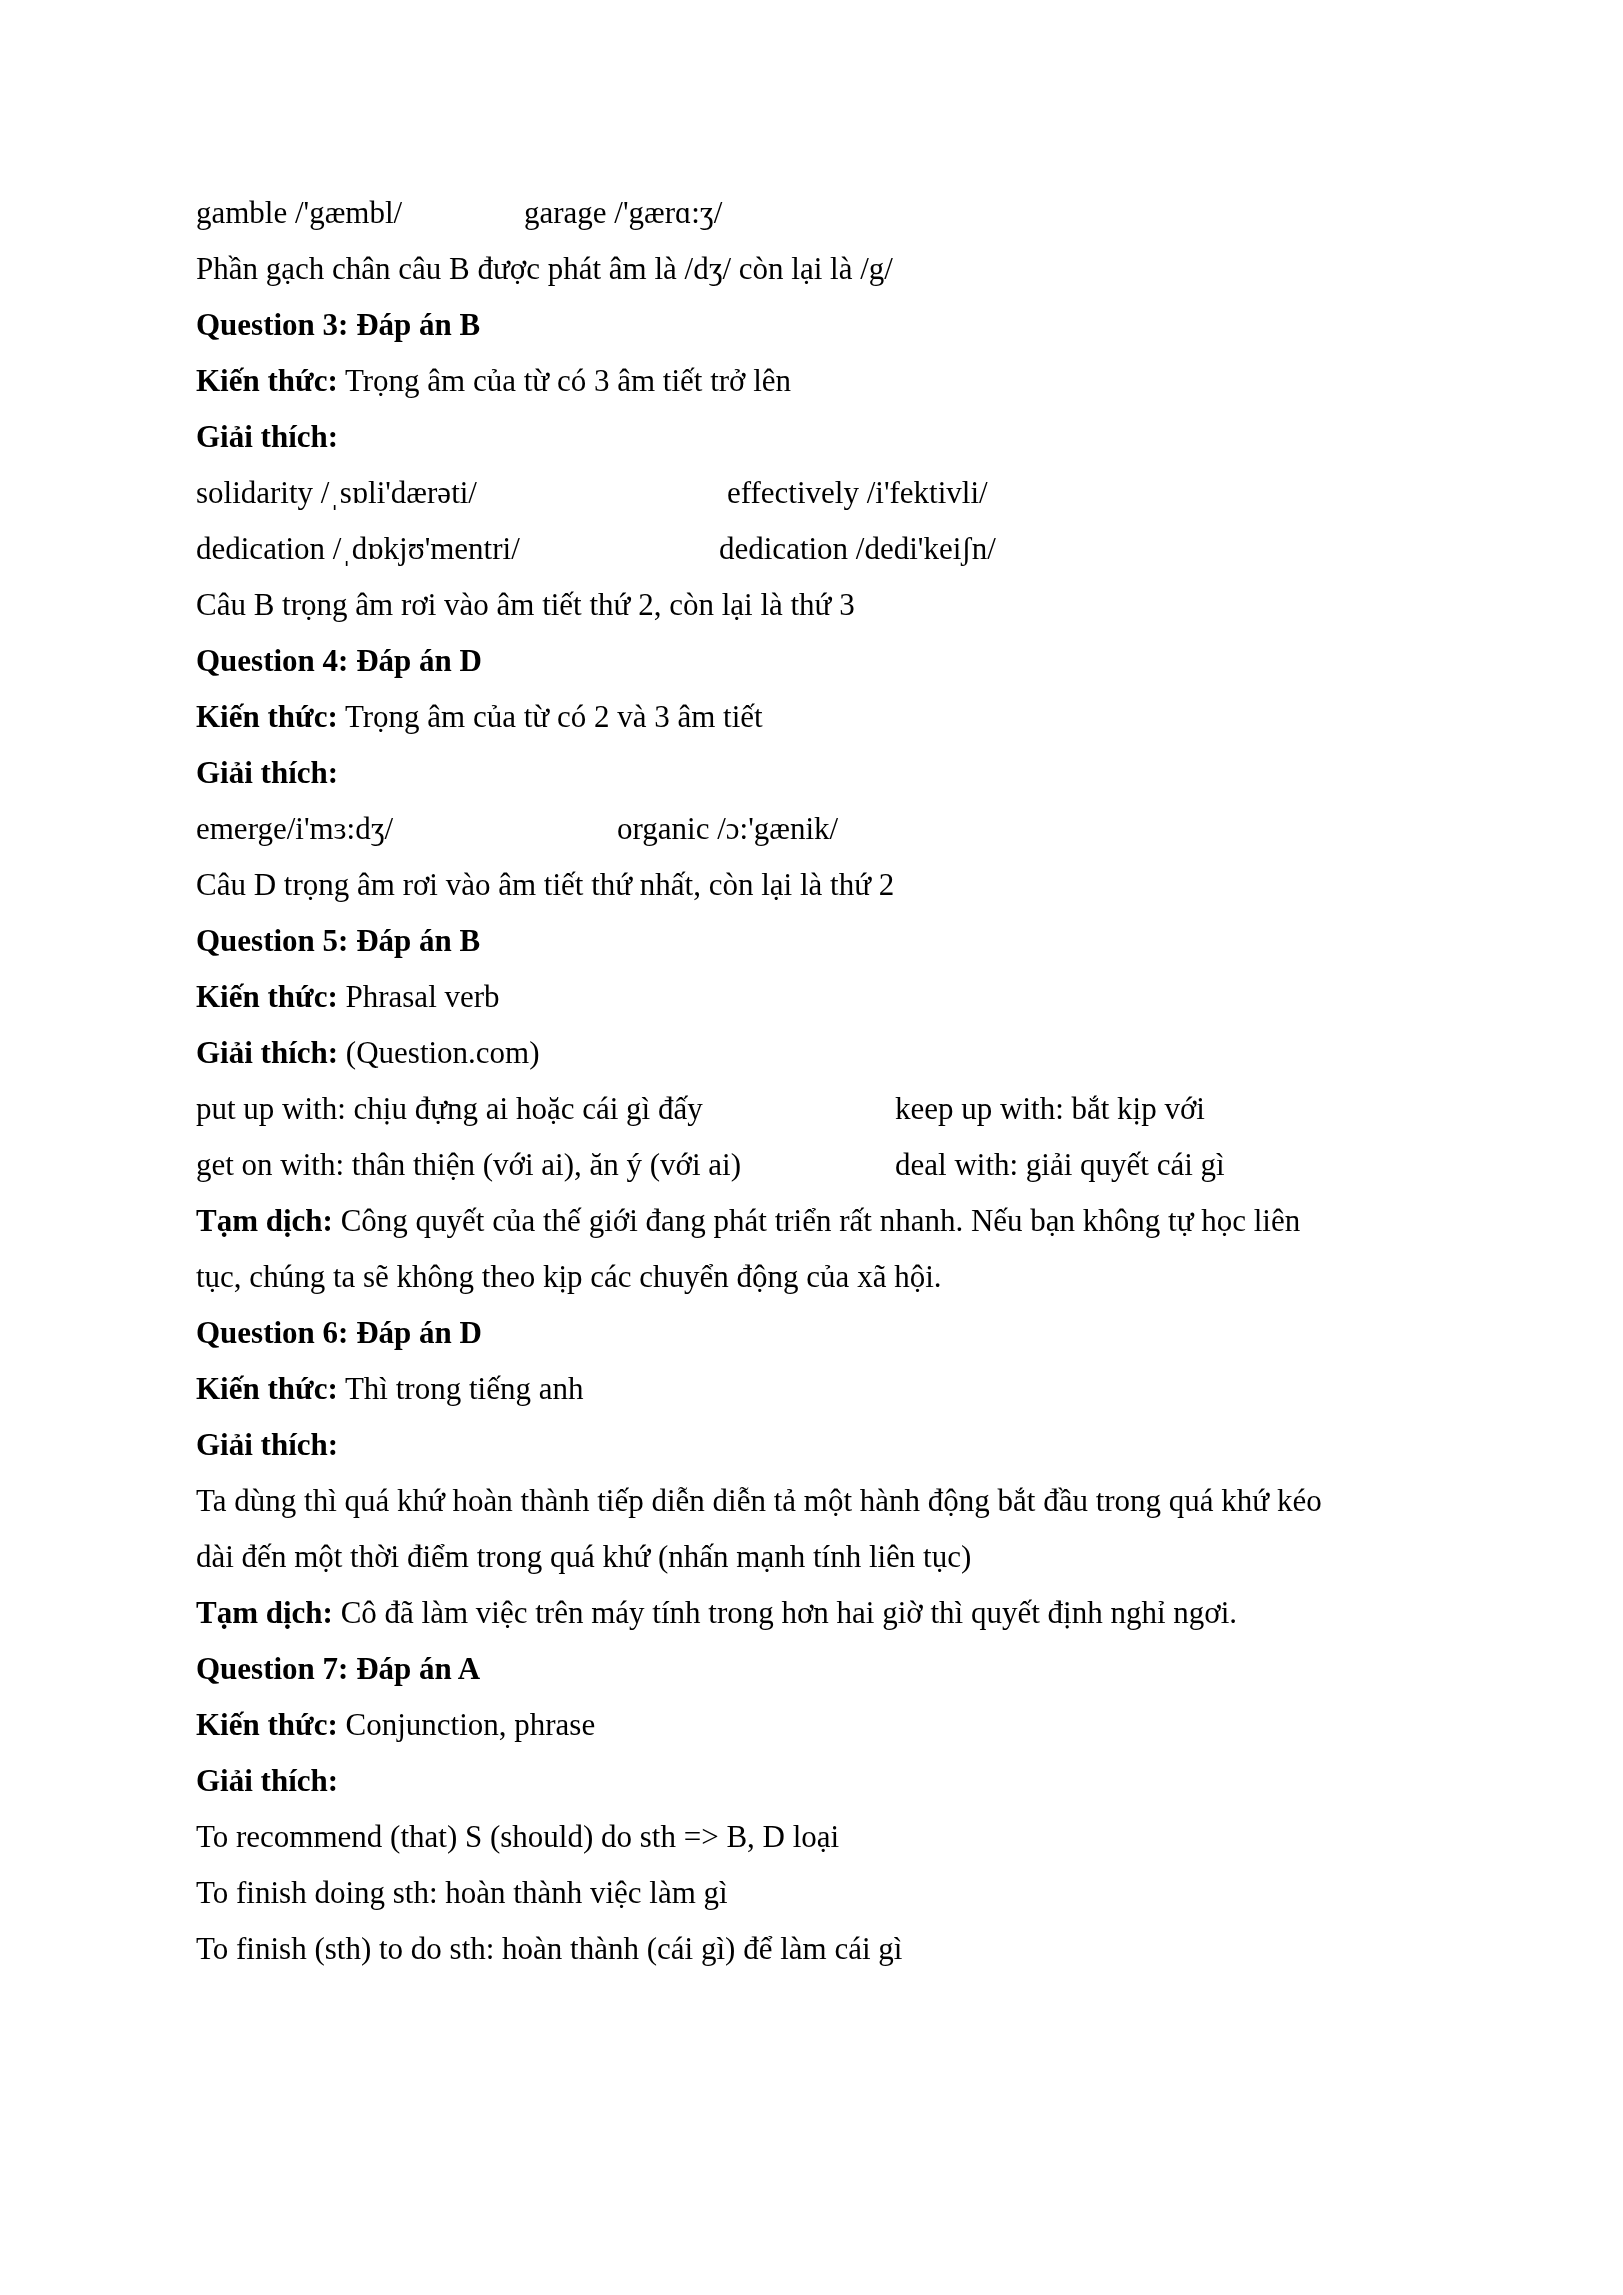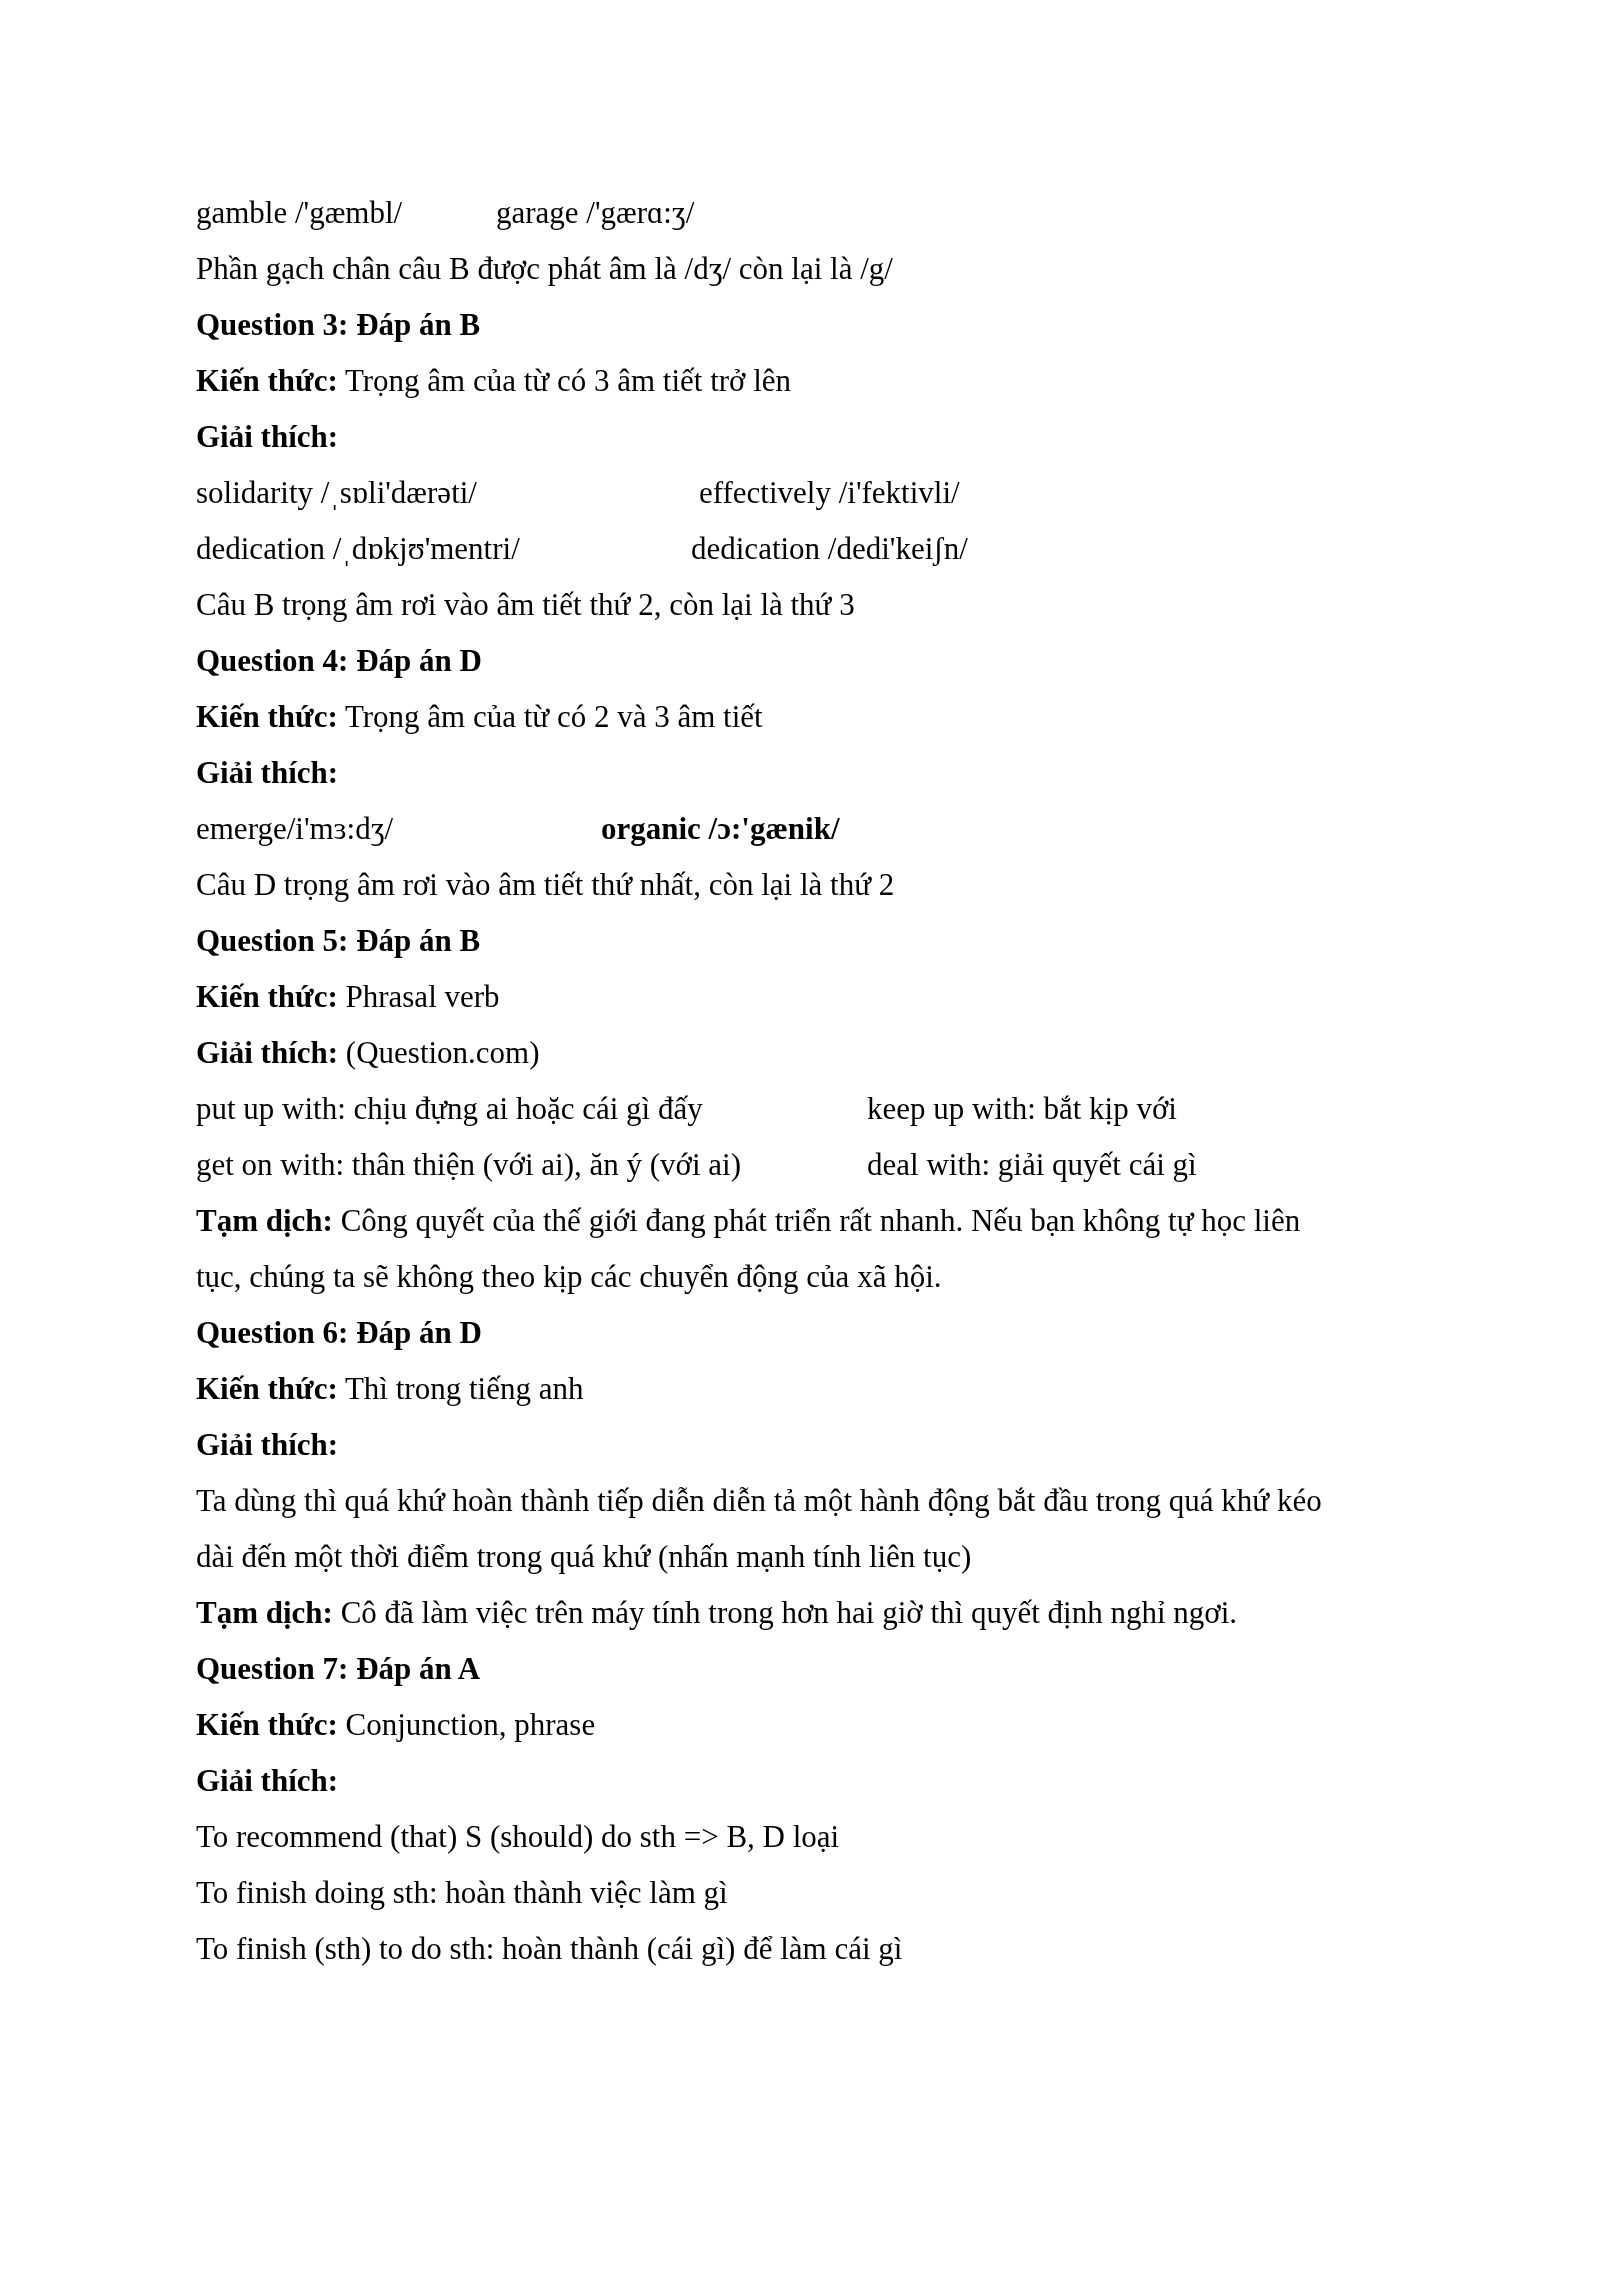--- a/index.html
+++ b/index.html
@@ -33,23 +33,24 @@
     font-weight: normal;
   }
   .line .b,
   .line.h {
     font-weight: bold;
   }
   .c2 {
     position: absolute;
     top: 0;
     line-height: 56px;
+    margin-left: 28px;
   }
   .t458  { left: 300px; }
-  .t610  { left: 405px; font-weight: bold; }
+  .t610  { left: 393px; }
   .t756  { left: 495px; }
   .t769  { left: 503px; }
   .t1026 { left: 671px; }
 </style>
 </head>
 <body>
 
 <div class="page">
 
   <div class="line">

